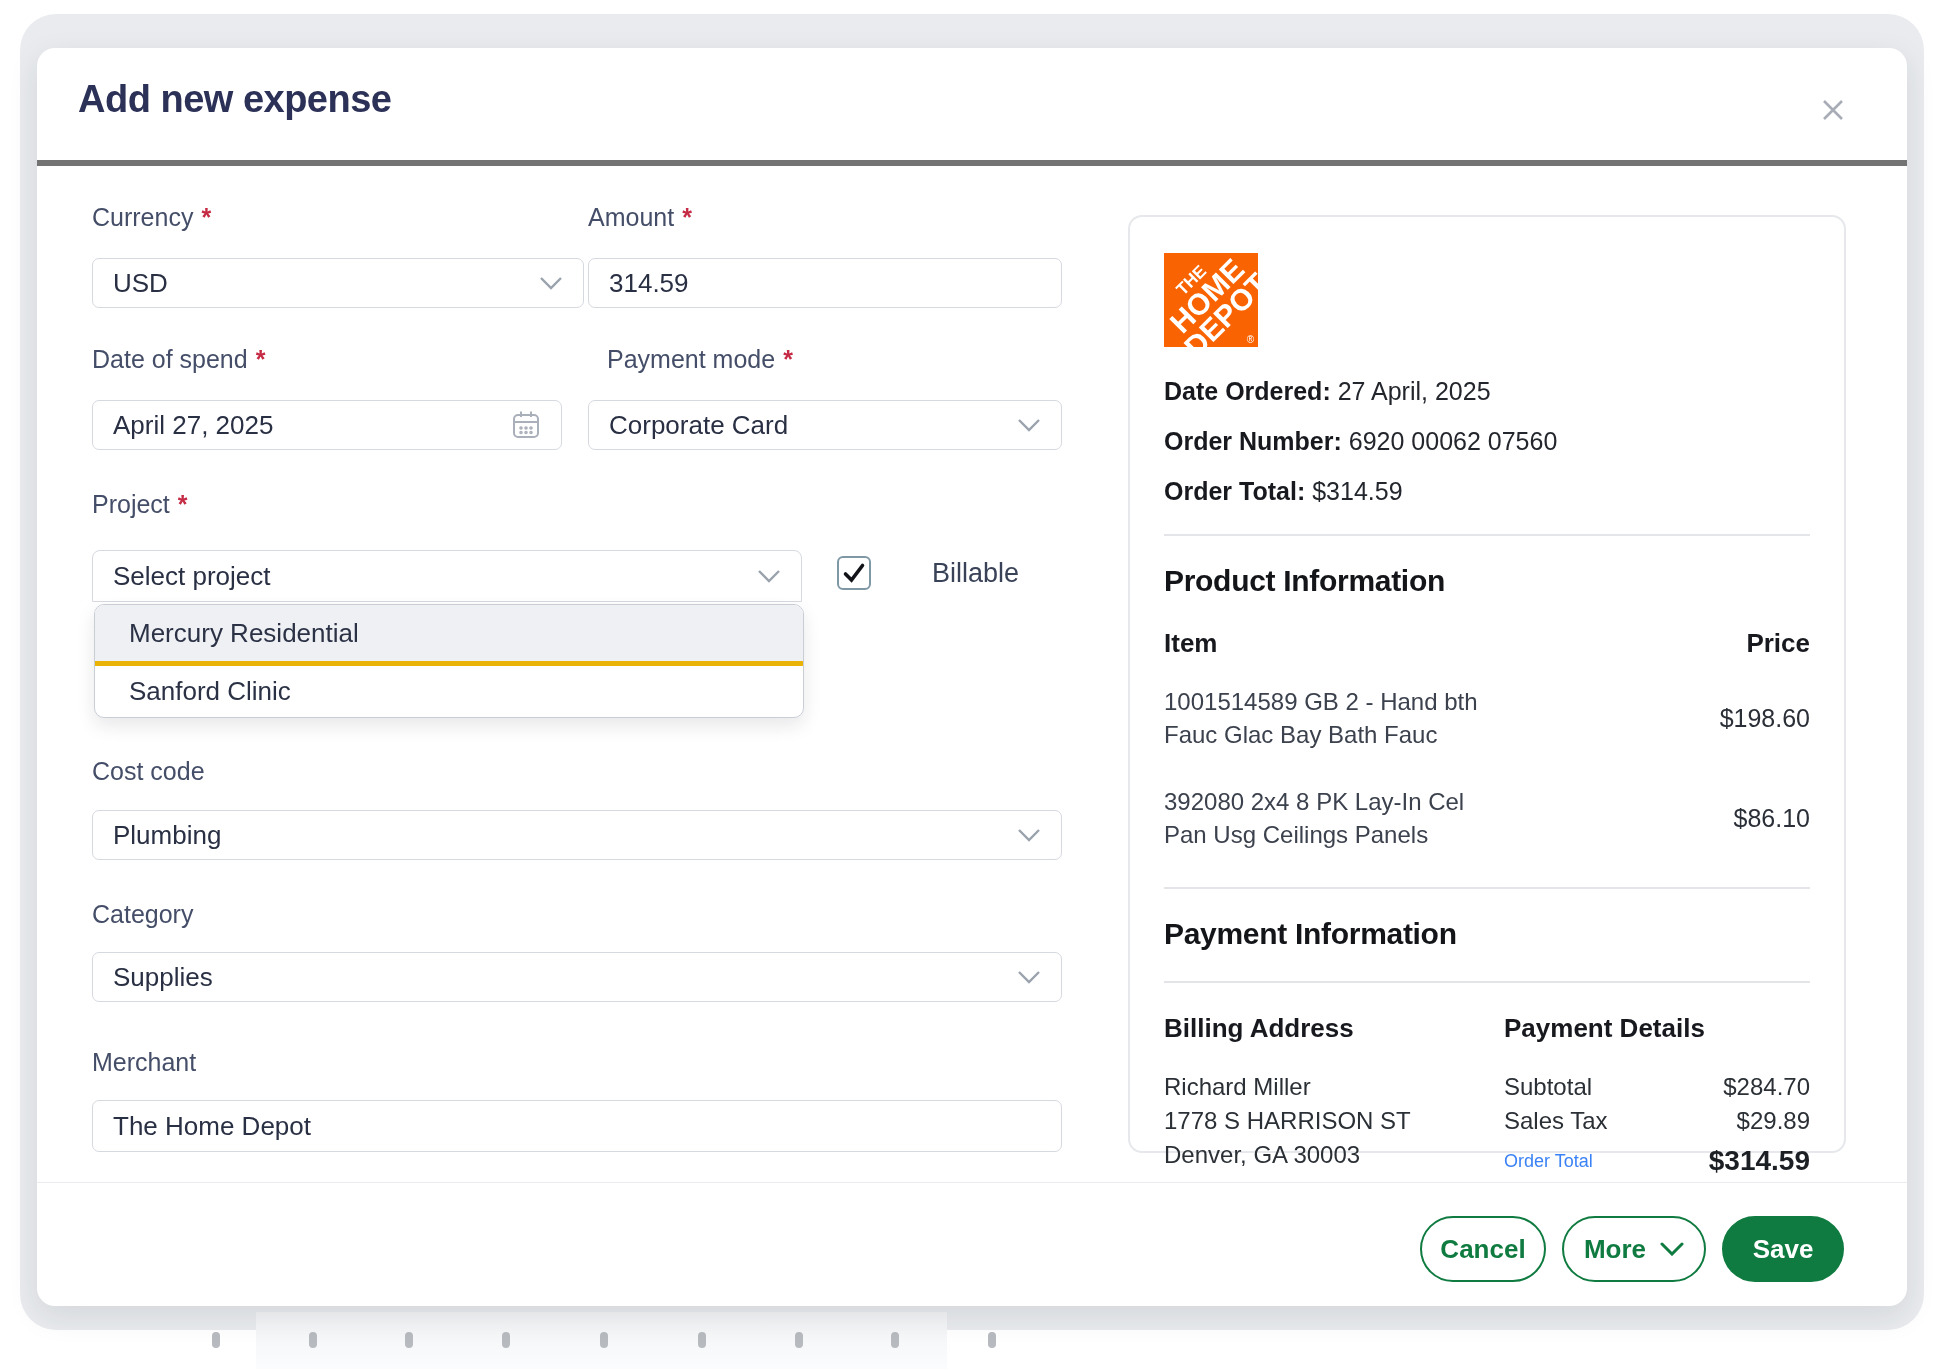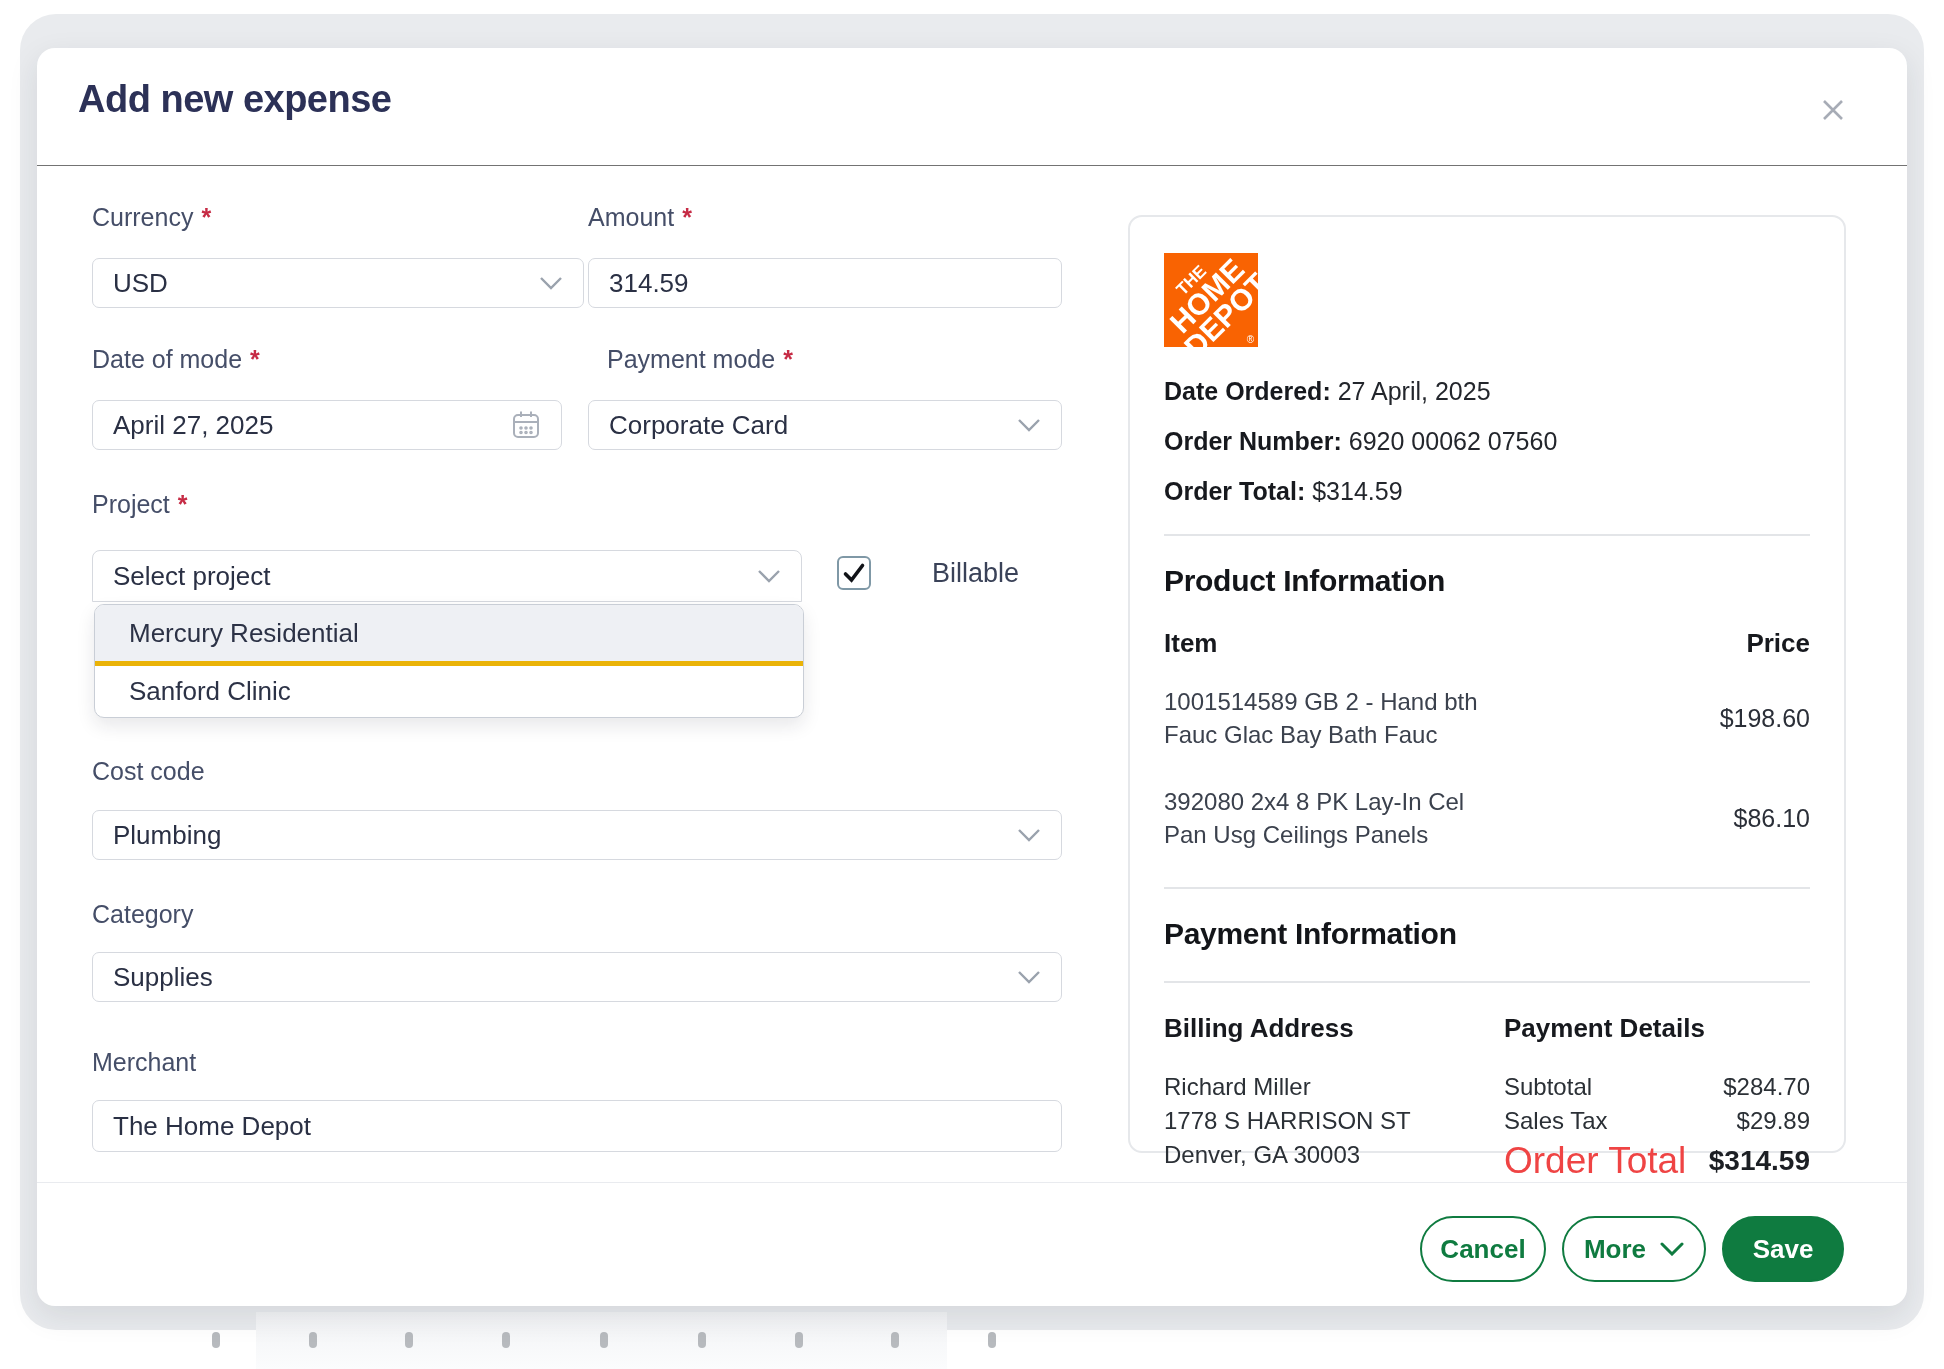--- a/index.html
+++ b/index.html
@@ -14,21 +14,21 @@
                 background:linear-gradient(#f2f3f5,#fbfcfd); z-index:2; }
   .deco-dots { position:absolute; top:1332px; left:0; width:100%; height:18px; z-index:3; }
   .deco-dots span { position:absolute; width:8px; height:16px; border-radius:4px; background:#b7babe; }
 
   
   .modal { position:absolute; left:37px; top:48px; width:1870px; height:1258px;
            background:#ffffff; border-radius:18px; z-index:4;
            box-shadow:0 10px 30px rgba(30,35,50,0.10); }
 
   .modal-header { position:absolute; left:0; top:0; width:100%; height:118px;
-                  border-bottom:1px solid #737373; }
+                  border-bottom:6px solid #737373; }
   .modal-title { position:absolute; left:41px; top:30px; font-size:38px; font-weight:bold;
                  color:#2c3157; letter-spacing:-0.5px; }
   .close-btn { position:absolute; right:52px; top:40px; width:44px; height:44px;
                display:flex; align-items:center; justify-content:center;
                background:none; border:none; cursor:pointer; }
 
   
   .fld-label { position:absolute; font-size:25px; color:#454e68; }
   .req { color:#c62b45; font-weight:bold; margin-left:8px; }
   .field { position:absolute; background:#fff; border:1px solid #d6d9df; border-radius:7px;
@@ -71,21 +71,21 @@
   .item-name { width:345px; font-size:24px; color:#3b414d; line-height:33px; }
   .item-price { font-size:25px; color:#2b2f38; }
   .pay-cols { display:flex; margin-top:26px; }
   .pay-col-left { width:340px; }
   .pay-col-right { flex:1; }
   .col-heading { font-size:26px; font-weight:bold; color:#17191e; margin-bottom:26px; }
   .addr-line { font-size:24px; color:#2b3036; line-height:34px; }
   .pd-row { display:flex; justify-content:space-between; font-size:24px; color:#2b3036;
             line-height:34px; }
   .pd-row.total { margin-top:6px; }
-  .pd-row.total .pd-label { font-size:37px; color:#ef4444; }
+  .pd-row.total .pd-label { font-size:18px; color:#3b82f6; }
   .pd-row.total .pd-value { font-size:28px; font-weight:bold; color:#1c1f24; }
 
   
   .footer-divider { position:absolute; left:0; top:1134px; width:100%;
                     border-top:1px solid #e9ebef; }
   .btn { position:absolute; top:1168px; height:66px; border-radius:33px; font-size:26px;
          font-weight:bold; cursor:pointer; font-family:"Liberation Sans", sans-serif;
          display:flex; align-items:center; justify-content:center; }
   .btn.outline { background:#fff; border:2.5px solid #0f7b40; color:#0f7b40; }
   .btn.solid { background:#0f7b40; border:2.5px solid #0f7b40; color:#fff; }
@@ -137,21 +137,21 @@
           </svg>
       </span>
     </div>
 
     <div class="fld-label" style="left:551px; top:155px;">
       <span>Amount</span><span class="req">*</span>
     </div>
     <input class="field" style="left: 551px; top: 210px; width: 474px; height: 50px;" value="314.59">
 
     <div class="fld-label" style="left:55px; top:297px;">
-      <span>Date of mode</span><span class="req">*</span>
+      <span>Date of spend</span><span class="req">*</span>
     </div>
     <div class="field" style="left:55px; top:352px; width:470px; height:50px;gap:8px;">
       <span class="grow">April 27, 2025</span>
       <span class="chev">
         <svg width="30" height="32" viewBox="0 0 30 32" fill="none" stroke="#aab0ba" stroke-width="2">
           <rect x="3" y="6" width="24" height="22" rx="4"></rect>
           <line x1="3" y1="13" x2="27" y2="13"></line>
           <line x1="10" y1="2.5" x2="10" y2="8"></line>
             <line x1="20" y1="2.5" x2="20" y2="8"></line>
           <circle cx="10" cy="19" r="0.8"></circle>

